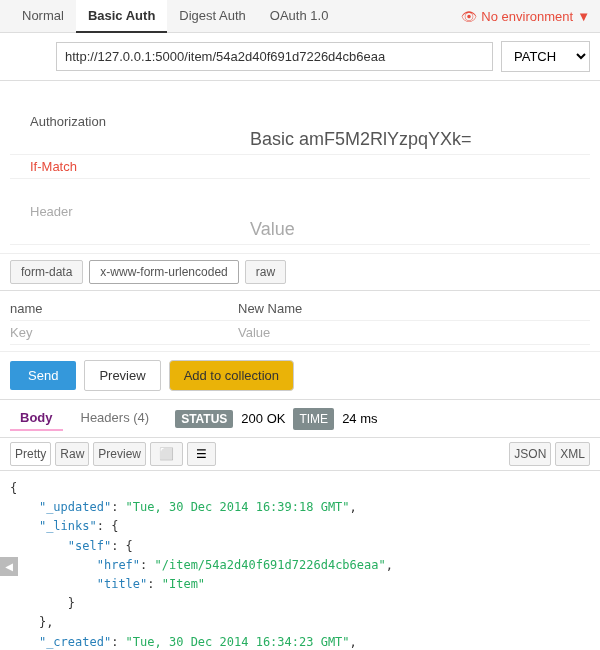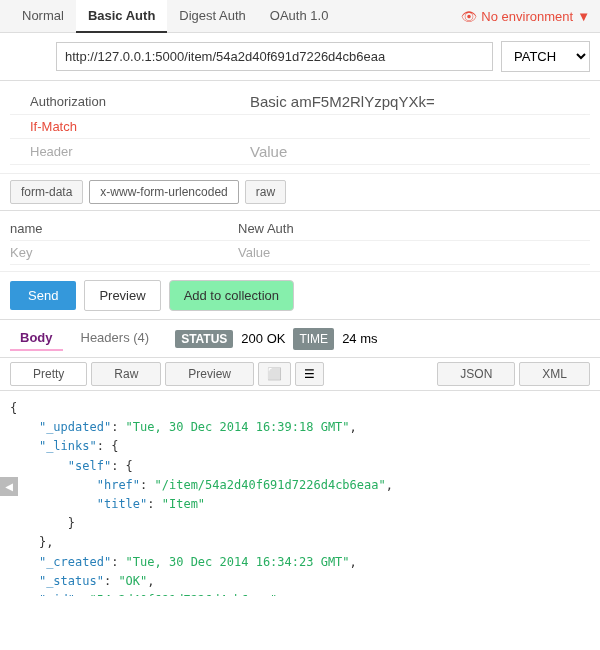--- a/index.html
+++ b/index.html
@@ -30,21 +30,21 @@
     }
     .method-select {
       border: 1px solid #ccc; padding: 6px 8px; font-size: 13px; background: #fff; cursor: pointer; min-width: 80px;
     }
 
     
     .headers-section { padding: 8px 10px; border-bottom: 1px solid #eee; }
     .header-row { display: flex; align-items: center; padding: 4px 0; border-bottom: 1px solid #f0f0f0; }
     .header-key { width: 220px; color: #555; font-size: 13px; margin-left: 20px; }
     .header-key.red { color: #e74c3c; }
-    .header-value { flex: 1; color: #555; font-size: 15px; }
+    .header-value { flex: 1; color: #555; font-size: 18px; margin-top: 36px; }
     .empty-row .header-key, .empty-row .header-value { color: #aaa; }
 
     
     .body-tabs {
       display: flex; align-items: center; padding: 6px 10px; gap: 6px; border-bottom: 1px solid #ddd;
     }
     .body-tab {
       padding: 4px 10px; border: 1px solid #ccc; background: #f5f5f5; cursor: pointer; font-size: 12px; color: #555; border-radius: 2px;
     }
     .body-tab.active { background: #fff; border-color: #aaa; }
@@ -53,40 +53,40 @@
     .form-section { padding: 6px 10px; border-bottom: 1px solid #eee; }
     .form-row { display: flex; align-items: center; padding: 4px 0; border-bottom: 1px solid #f0f0f0; gap: 8px; }
     .form-key { width: 220px; color: #555; font-size: 13px; }
     .form-value { flex: 1; color: #555; font-size: 13px; }
     .form-row.empty .form-key, .form-row.empty .form-value { color: #aaa; }
 
     
     .action-bar { display: flex; align-items: center; padding: 8px 10px; gap: 8px; border-bottom: 1px solid #ddd; }
     .btn-send { background: #3498db; color: #fff; border: none; padding: 7px 18px; cursor: pointer; font-size: 13px; border-radius: 2px; }
     .btn-preview { background: #fff; border: 1px solid #ccc; padding: 7px 14px; cursor: pointer; font-size: 13px; border-radius: 2px; color: #333; }
-    .btn-collection { background: #86efac; border: 1px solid #ccc; padding: 7px 14px; cursor: pointer; font-size: 13px; border-radius: 4px; color: #333; }
+    .btn-collection { background: #eab308; border: 1px solid #ccc; padding: 7px 14px; cursor: pointer; font-size: 13px; border-radius: 4px; color: #333; }
 
     
     .response-tabs-bar {
       display: flex; align-items: center; padding: 6px 10px; border-bottom: 1px solid #ddd; gap: 8px; background: #fff;
     }
     .resp-tab { padding: 4px 10px; cursor: pointer; font-size: 13px; color: #737373; border-bottom: 2px solid transparent; }
     .resp-tab.active { border-bottom: 2px solid #f9a8d4; color: #701a75; font-weight: bold; }
     .status-badge {
       margin-left: 8px; background: #7f8c8d; color: #fff; padding: 2px 6px; font-size: 12px; border-radius: 2px; font-weight: bold;
     }
     .status-ok { background: #7f8c8d; color: #fff; }
     .time-badge { background: #7f8c8d; color: #fff; padding: 4px 6px; font-size: 12px; border-radius: 2px; }
 
     
     .code-tabs-bar {
       display: flex; align-items: center; padding: 4px 10px; gap: 4px; border-bottom: 1px solid #ddd;
     }
     .code-tab {
-      padding: 4px 22px; border: 1px solid #ccc; background: #f5f5f5; cursor: pointer; font-size: 12px; color: #555; border-radius: 2px;
+      padding: 4px 4px; border: 1px solid #ccc; background: #f5f5f5; cursor: pointer; font-size: 12px; color: #555; border-radius: 2px;
     }
     .code-tab.active { background: #fff; }
     .icon-btn {
       padding: 4px 8px; border: 1px solid #ccc; background: #f5f5f5; cursor: pointer; font-size: 12px; border-radius: 2px;
     }
     .spacer { flex: 1; }
 
     
     .code-container {
       display: flex; background: #fff; overflow-y: auto; height: 205px;
@@ -144,21 +144,21 @@
 
   <div class="body-tabs">
     <div class="body-tab">form-data</div>
     <div class="body-tab active">x-www-form-urlencoded</div>
     <div class="body-tab">raw</div>
   </div>
 
   <div class="form-section">
     <div class="form-row">
       <div class="form-key">name</div>
-      <div class="form-value">New Auth</div>
+      <div class="form-value">New Name</div>
     </div>
     <div class="form-row empty">
       <div class="form-key" style="color:#aaa">Key</div>
       <div class="form-value" style="color:#aaa">Value</div>
     </div>
   </div>
 
   <div class="action-bar">
     <button class="btn-send">Send</button>
     <button class="btn-preview">Preview</button>

